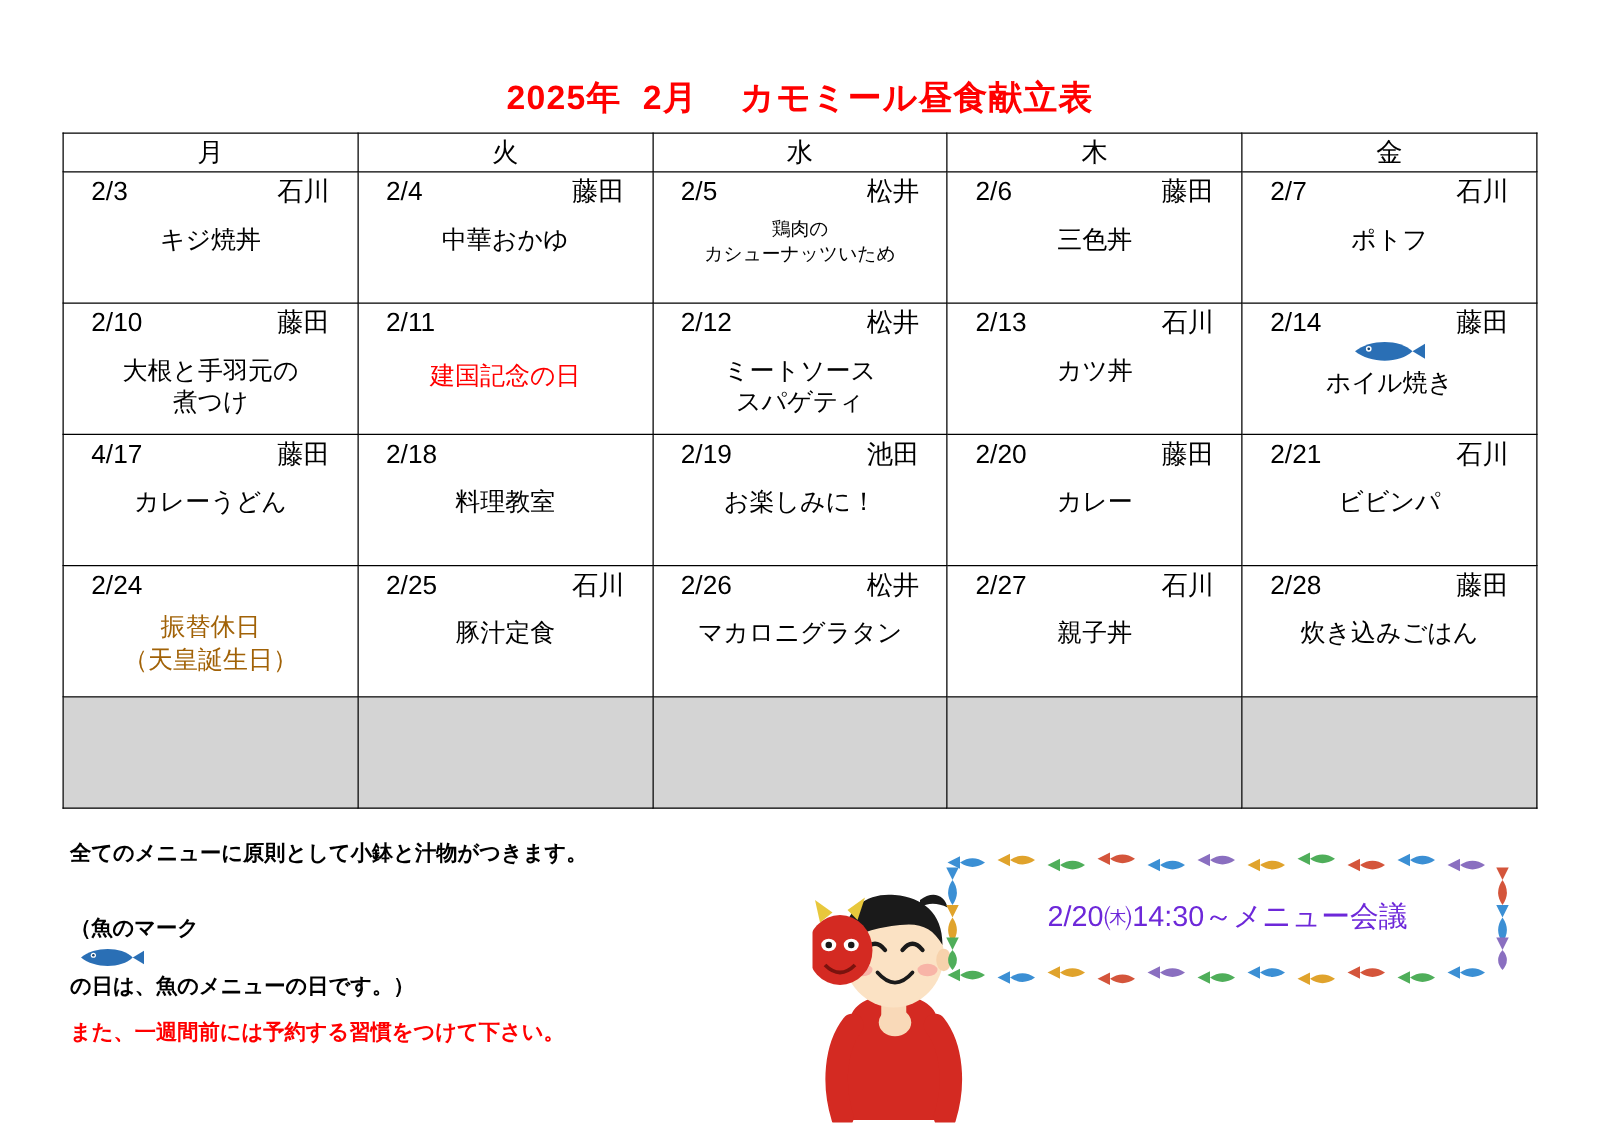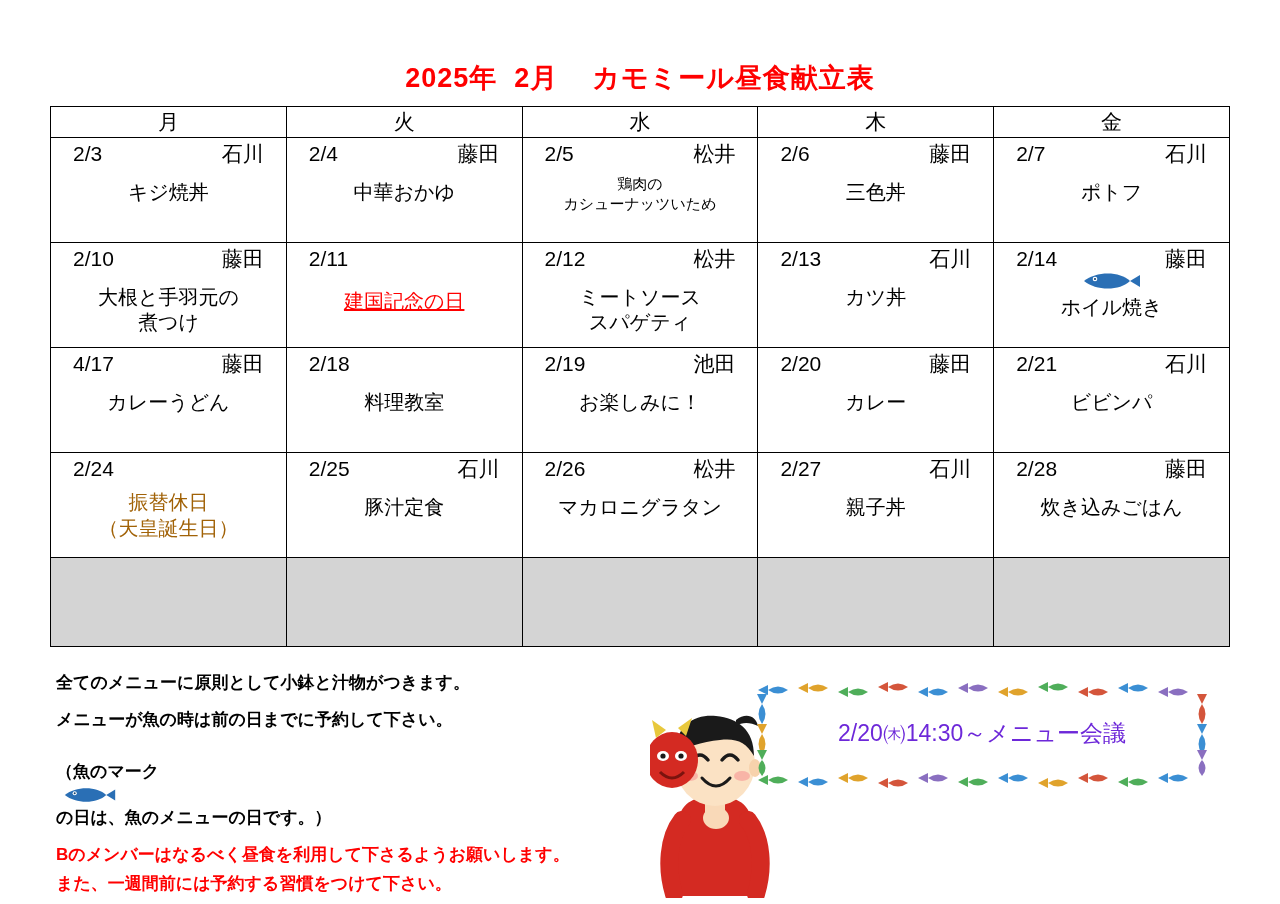--- a/index.html
+++ b/index.html
@@ -74,21 +74,20 @@
     white-space: pre-line;
   }
   .menu.small {
     font-size: 15px;
     padding-top: 8px;
     line-height: 1.3;
   }
   .menu.holiday {
     color: #ff0000;
     padding-top: 18px;
-    text-decoration: underline;
   }
   .menu.holiday2 {
     color: #a16207;
     padding-top: 8px;
     line-height: 1.3;
   }
   .menu.withfish {
     padding-top: 2px;
   }
   td.blank {
@@ -341,32 +340,30 @@
         <td class="blank"></td>
         <td class="blank"></td>
       </tr>
 
     </tbody>
   </table>
 </div>
 
 <div class="notes">
   <div class="line">全てのメニューに原則として小鉢と汁物がつきます。</div>
-  <div class="line tight">メニューが魚の時は前の日までに予約して下さい。</div>
   <div class="line">
     <span>（魚のマーク</span>
     <svg class="inline-fish" width="56" height="18" viewBox="0 0 60 20">
       <path d="M2 10 C14 0, 38 0, 48 10 C38 20, 14 20, 2 10 Z" fill="#2a6fb5"></path>
       <path d="M48 10 L58 4 L58 16 Z" fill="#2a6fb5"></path>
       <circle cx="13" cy="8" r="2.3" fill="#ffffff"></circle>
       <circle cx="13" cy="8" r="1.1" fill="#17436f"></circle>
     </svg>
     <span>の日は、魚のメニューの日です。）</span>
   </div>
-  <div class="line tight red">Bのメンバーはなるべく昼食を利用して下さるようお願いします。</div>
   <div class="line red">また、一週間前には予約する習慣をつけて下さい。</div>
 </div>
 
 <svg class="character" viewBox="0 0 130 230">
 
   <path d="M30 150 C30 120, 100 120, 100 150 L108 228 L22 228 Z" fill="#d42a22"></path>
 
   <path d="M32 152 C18 170, 16 200, 24 226" stroke="#d42a22" stroke-width="18" fill="none" stroke-linecap="round"></path>
   <path d="M98 152 C112 170, 114 200, 106 226" stroke="#d42a22" stroke-width="18" fill="none" stroke-linecap="round"></path>
 

